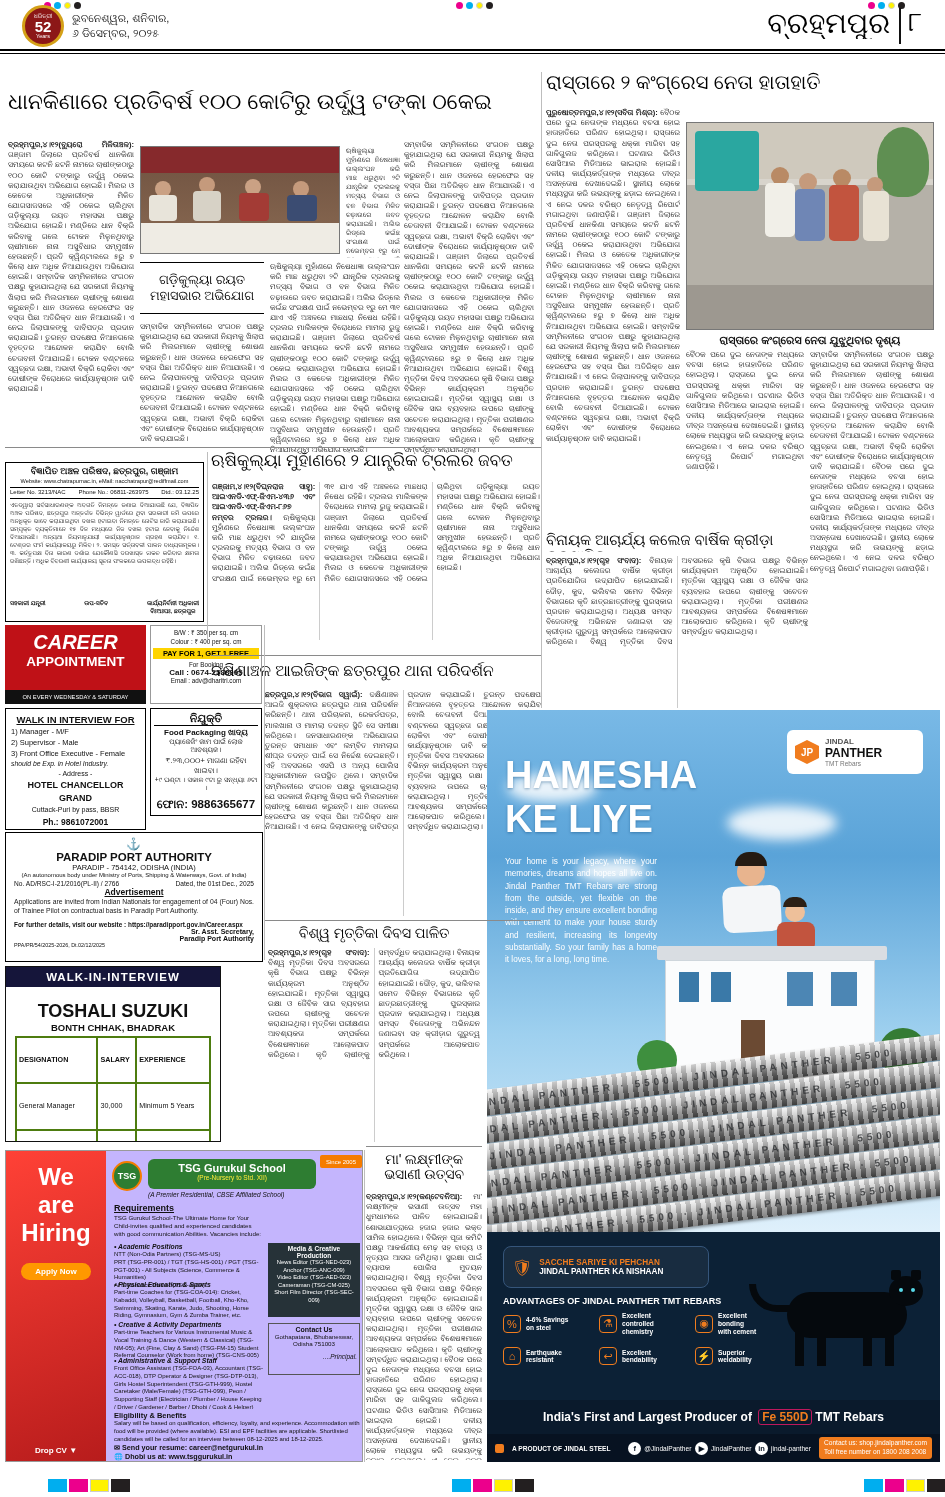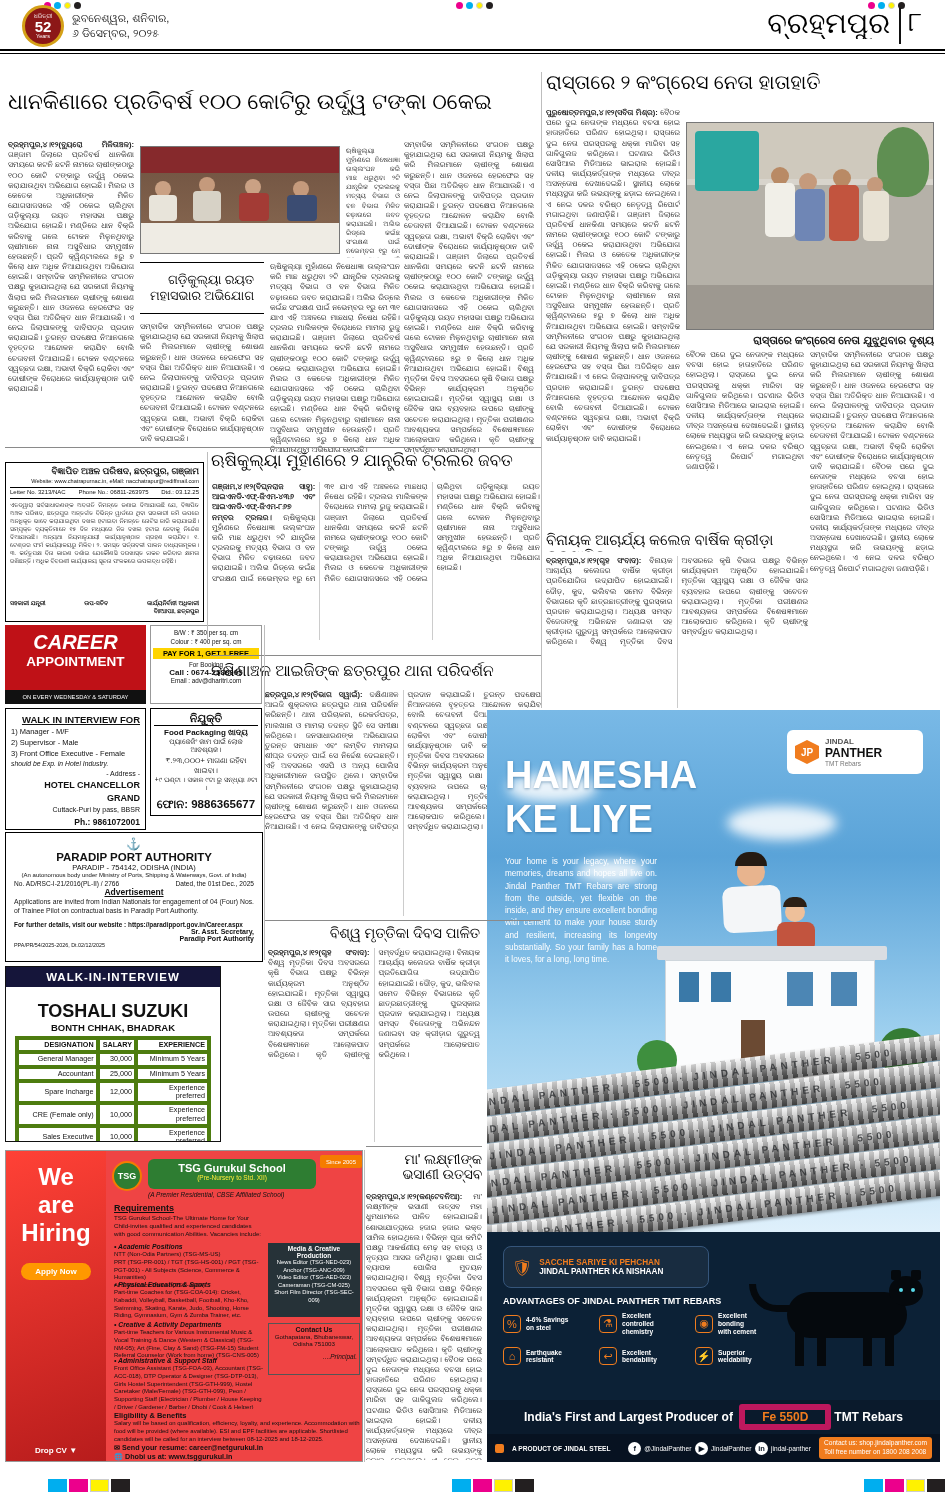--- a/index.html
+++ b/index.html
@@ -4,21 +4,21 @@
 <style>
 *{margin:0;padding:0;box-sizing:border-box}
 body{background:#ddd}
 #pg{position:relative;width:945px;height:1497px;background:#fff;margin:0 auto;font-family:"Liberation Sans",sans-serif;color:#111;overflow:hidden}
 .ab{position:absolute}
 .tj{font-size:7.6px;line-height:1.34;text-align:justify;color:#1a1a1a;overflow:hidden}
 .b{font-weight:700}
 .c2{column-count:2;column-gap:9px;column-rule:1px solid #ccc}
 .c3{column-count:3;column-gap:9px;column-rule:1px solid #ccc}
 .hd{font-weight:400;color:#000;line-height:1.08;letter-spacing:-.2px;overflow:hidden}
-.ctr{text-align:right}
+.ctr{text-align:center}
 .pre{white-space:pre-line}
 .hr{position:absolute;height:1px;background:#8a8a8a}
 .vr{position:absolute;width:1px;background:#bdbdbd}
 .dot{width:7px;height:7px;border-radius:50%;display:inline-block;margin-right:3px}
 .sq{width:19px;height:13px;display:inline-block;margin-right:2px}
 .regrow{display:flex}
 
 .logo{width:42px;height:42px;border-radius:50%;background:#8c1717;border:3px solid #d4a017;color:#fff;display:flex;flex-direction:column;align-items:center;justify-content:center;line-height:1}
 .logo .yr{font-size:15px;font-weight:800}
 .logo .yl{font-size:5.5px}
@@ -27,22 +27,22 @@
 .ph{overflow:hidden;border:1px solid #777}
 
 .notice{border:1.2px solid #000;padding:3px 4px;font-size:6px;line-height:1.3}
 
 .career{background:#bf1117;color:#fff;text-align:center;overflow:hidden}
 .walkin{border:1.6px solid #000;padding:4px 5px;font-size:7.5px;line-height:1.45}
 .foodbx{border:1.2px solid #000;text-align:center;padding:3px;overflow:hidden}
 .paradip{border:1.2px solid #000;padding:4px 8px;text-align:center;overflow:hidden;font-size:7px}
 .toshali{border:1.6px solid #111;overflow:hidden;text-align:center}
 .toshali table{border-collapse:collapse;margin:3px auto 0;width:196px;table-layout:fixed}
-.toshali th,.toshali td{border:4px solid #4d7c0f;font-size:7.2px;padding:1px 2px;text-align:right;line-height:1.15}
-.tsg{border:1px solid #999;overflow:hidden;background:#ef4444}
+.toshali th,.toshali td{border:2px solid #4d7c0f;font-size:7.2px;padding:18px 2px;text-align:left;line-height:1.15}
+.tsg{border:1px solid #999;overflow:hidden;background:#c4b5fd}
 .redpan{position:absolute;left:0;top:0;width:100px;height:312px;background:linear-gradient(160deg,#ff4136,#b71c1c);color:#fff;text-align:center}
 .tiny{font-size:6px;line-height:1.3}
 
 .jad{overflow:hidden;background:#9fd0ef}
 .sky{position:absolute;left:0;top:0;width:453px;height:522px;background:linear-gradient(180deg,#79b9e6 0%,#5aa3d8 28%,#9ed0ef 62%,#dff0fb 100%)}
 .cloud{position:absolute;background:#fff;border-radius:50%;filter:blur(6px);opacity:.85}
 .navy{position:absolute;left:0;top:522px;width:453px;height:168px;background:#0c2136}
 .jstrip{position:absolute;left:0;top:690px;width:453px;height:34px;background:#0a1a2c;color:#fff;display:flex;align-items:center;justify-content:center;font-size:12px;font-weight:700}
 .jbot{position:absolute;left:0;top:724px;width:453px;height:28px;background:#071221;display:flex;align-items:center;color:#fff;font-size:6.6px;padding:0 8px;gap:8px}
 .bar{position:absolute;left:0;right:0;height:26px;border-radius:13px;background:linear-gradient(180deg,#f4f4f4,#b9b9b9 38%,#6f6f6f 72%,#474747);overflow:hidden;box-shadow:0 2px 3px rgba(0,0,0,.35)}
@@ -439,21 +439,21 @@
         <div style="position:absolute;left:308px;top:100px;width:9px;height:34px;background:#05090d"></div>
         <div style="position:absolute;left:330px;top:102px;width:9px;height:32px;background:#05090d"></div>
         <div style="position:absolute;left:376px;top:102px;width:9px;height:32px;background:#05090d"></div>
         <div style="position:absolute;left:398px;top:100px;width:9px;height:34px;background:#05090d"></div>
         <div style="position:absolute;left:262px;top:52px;width:50px;height:28px;border:7px solid #05090d;border-top:none;border-right:none;border-radius:0 0 0 28px;background:transparent"></div>
       </div>
     </div>
 
     <div class="jstrip">
       <span>India's First and Largest Producer of</span>&nbsp;
-      <span class="b" style="color:#f07c1e;border:6px solid #be185d;border-radius:3px;padding:0 17px;margin:0 3px">Fe 550D</span>
+      <span class="b" style="color:#f07c1e;border:1px solid #be185d;border-radius:3px;padding:0 3px;margin:0 3px">Fe 550D</span>
       <span>TMT Rebars</span>
     </div>
 
     <div class="jbot">
       <span style="width:9px;height:9px;background:#f07c1e;display:inline-block;border-radius:2px"></span>
       <span class="b">A PRODUCT OF JINDAL STEEL</span>
       <span style="margin-left:auto;display:flex;align-items:center">
         <span class="soc">f</span><span>@JindalPanther</span>&nbsp;&nbsp;
         <span class="soc">▶</span><span>JindalPanther</span>&nbsp;&nbsp;
         <span class="soc">in</span><span>jindal-panther</span>

